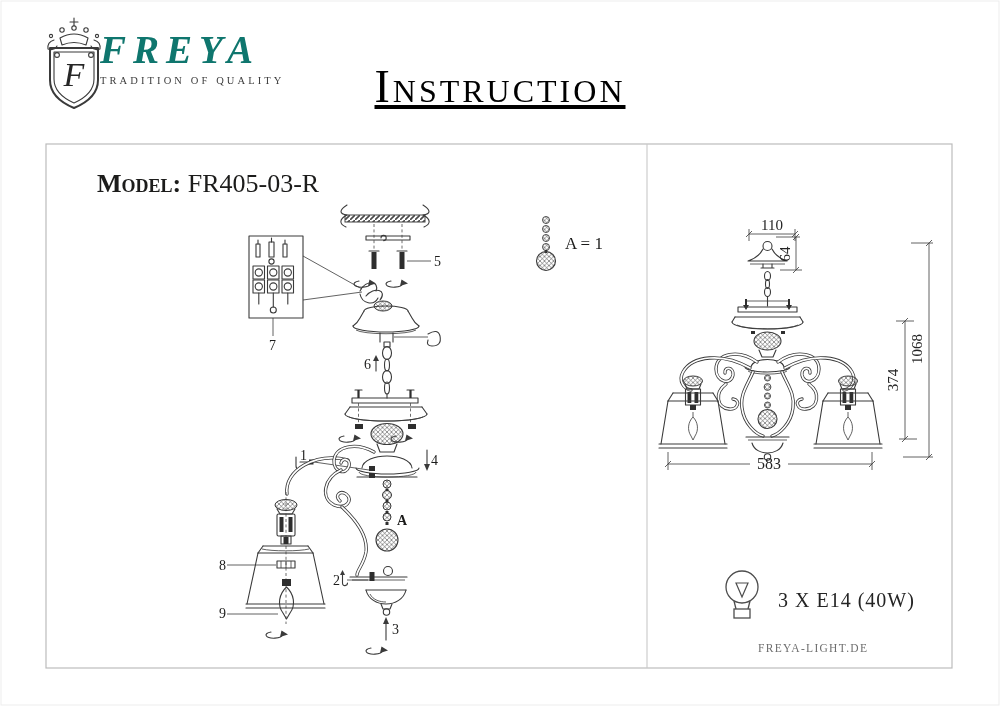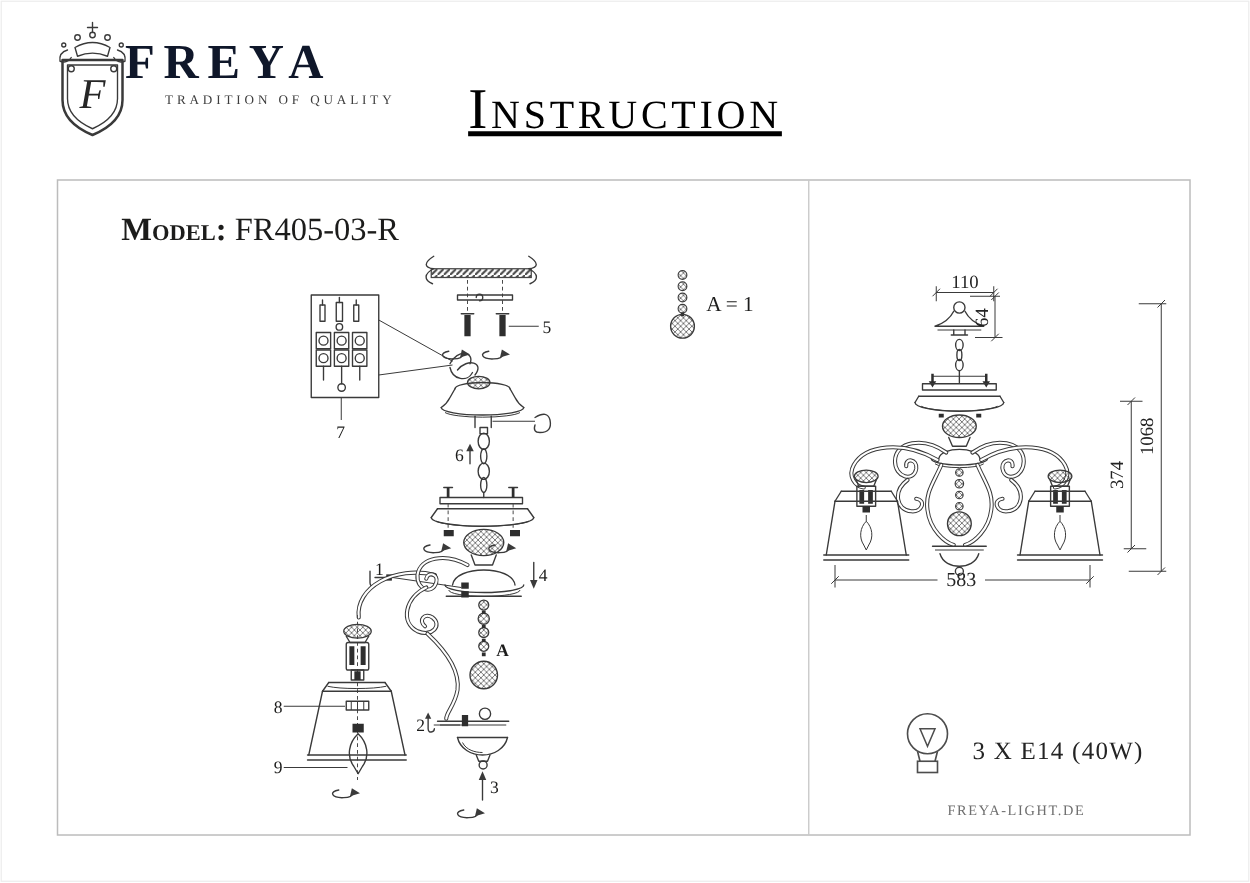--- a/index.html
+++ b/index.html
@@ -1,20 +1,20 @@
 <!DOCTYPE html>
 <html><head>
 <meta charset="utf-8">
 <style>
   html,body{margin:0;padding:0;background:#fff;}
   .page{position:relative;width:1000px;height:706px;background:#fff;overflow:hidden;
         font-family:"Liberation Serif", serif;color:#1c1c1b;}
   .brand-block{position:absolute;left:100px;top:30px;}
-  .brand{font-size:39px;font-weight:bold;letter-spacing:7px;color:#0f172a;line-height:1;}
-  .tagline{font-size:10.5px;letter-spacing:3.1px;color:#3d3d3d;margin-top:6px;margin-left:32px;}
+  .brand{font-size:39px;font-weight:bold;letter-spacing:7px;color:#0f766e;line-height:1;font-style:italic;}
+  .tagline{font-size:10.5px;letter-spacing:3.1px;color:#3d3d3d;margin-top:6px;}
   .title{position:absolute;left:0;top:60px;width:100%;text-align:center;
          font-variant:small-caps;font-size:46px;letter-spacing:3px;color:#000000;font-weight:400;text-decoration:underline;}
   .model-block{position:absolute;left:97px;top:172px;font-size:26px;line-height:24px;}
   .model-label{font-variant:small-caps;font-weight:bold;}
   .model-type{font-variant:small-caps;letter-spacing:0.5px;}
   svg{position:absolute;left:0;top:0;}
   .ln{fill:none;stroke:#3a3a3a;stroke-width:1.1;stroke-linecap:round;stroke-linejoin:round;}
   .thin{fill:none;stroke:#3a3a3a;stroke-width:0.8;}
   .dash{fill:none;stroke:#4a4a4a;stroke-width:0.8;stroke-dasharray:3 2.4;}
   .fillk{fill:#2e2e2e;stroke:none;}

